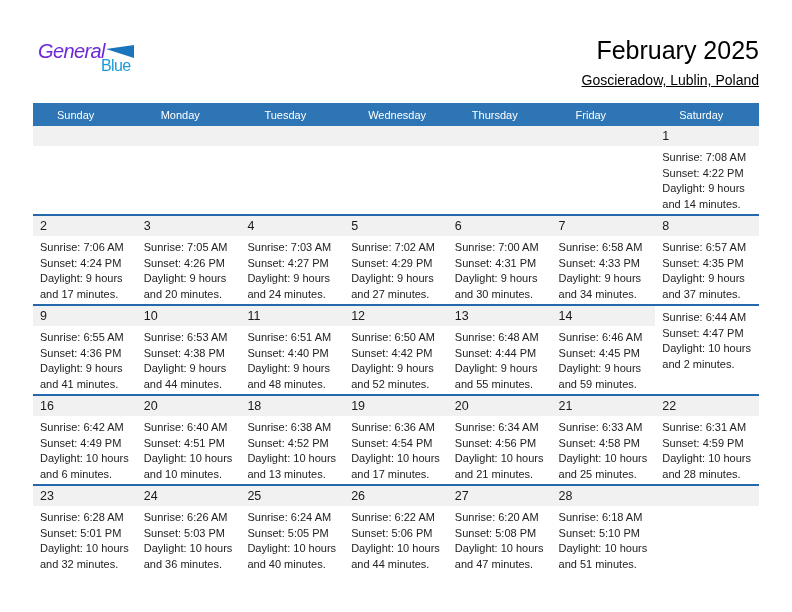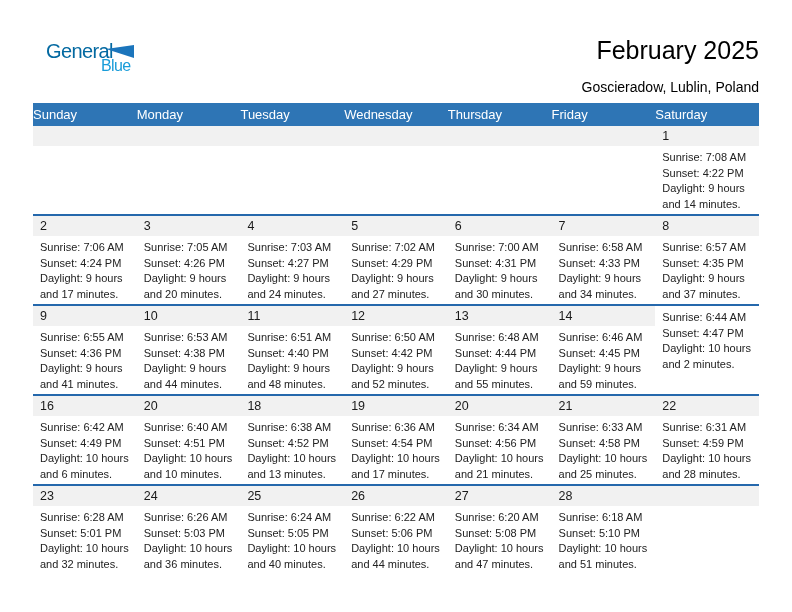--- a/index.html
+++ b/index.html
@@ -10,31 +10,31 @@
     --logo-tri:#1B75BC;
   }
   html,body{margin:0;padding:0;}
   body{
     width:792px;height:612px;background:#fff;overflow:hidden;position:relative;
     font-family:"Liberation Sans", sans-serif;
     -webkit-font-smoothing:antialiased;
   }
   .top-bar{position:relative;height:103px;}
   .logo{position:absolute;left:33px;top:40px;width:130px;height:44px;}
-  .logo-general{position:absolute;left:13px;top:0;font-size:20px;color:#0369a1;letter-spacing:-0.6px;}
+  .logo-general{position:absolute;left:5px;top:0;font-size:20px;color:#6d28d9;letter-spacing:-0.6px;font-style:italic;}
   .logo-triangle{position:absolute;left:73px;top:5px;width:28px;height:13px;
     background:var(--logo-tri);clip-path:polygon(0 30%,100% 0,100% 100%);}
   .logo-blue{position:absolute;left:68px;top:17px;font-size:16px;color:var(--logo-blue);letter-spacing:-0.6px;}
   .titles{position:absolute;right:33px;top:36px;text-align:right;}
   .month-title{font-size:25px;color:#000;}
-  .location-subtitle{font-size:14px;margin-top:14px;color:#000;}
+  .location-subtitle{font-size:14px;margin-top:7px;color:#000;text-decoration:underline;}
 
   .calendar{margin:0 33px;}
   .weekday-header{display:grid;grid-template-columns:repeat(7,1fr);background:var(--header-blue);height:23px;align-items:center;}
-  .wd{color:#fff;font-size:13px;padding-left:0;overflow:hidden;}
+  .wd{color:#fff;font-size:11px;padding-left:24px;overflow:hidden;}
   .week{display:grid;grid-template-columns:repeat(7,1fr);min-height:88px;}
   .week.wline{border-top:2px solid var(--week-line);}
   .cell{overflow:hidden;}
   .num{height:20px;background:var(--band-gray);font-size:12.5px;line-height:21px;padding-left:7px;color:#1a1a1a;}
   .det{padding:4px 7px 0;font-size:11px;line-height:15.5px;color:#222;white-space:nowrap;}
 </style>
 </head>
 <body>
 
 <div class="page">

